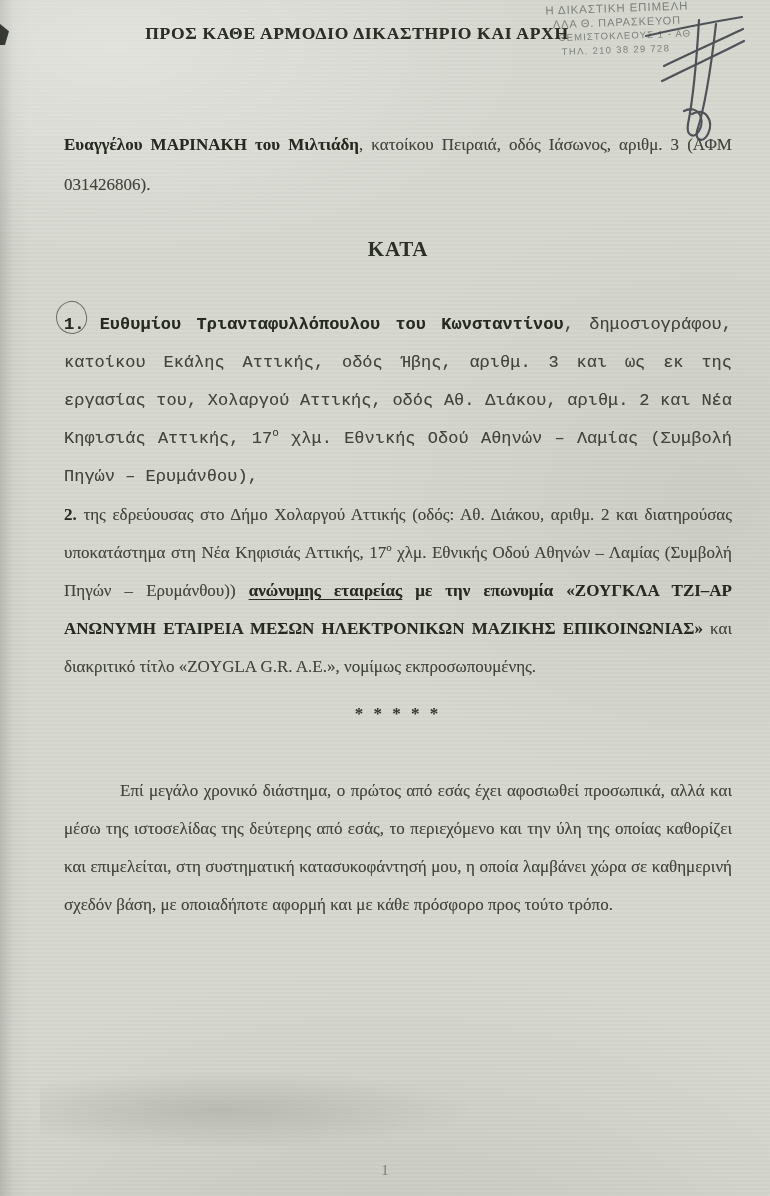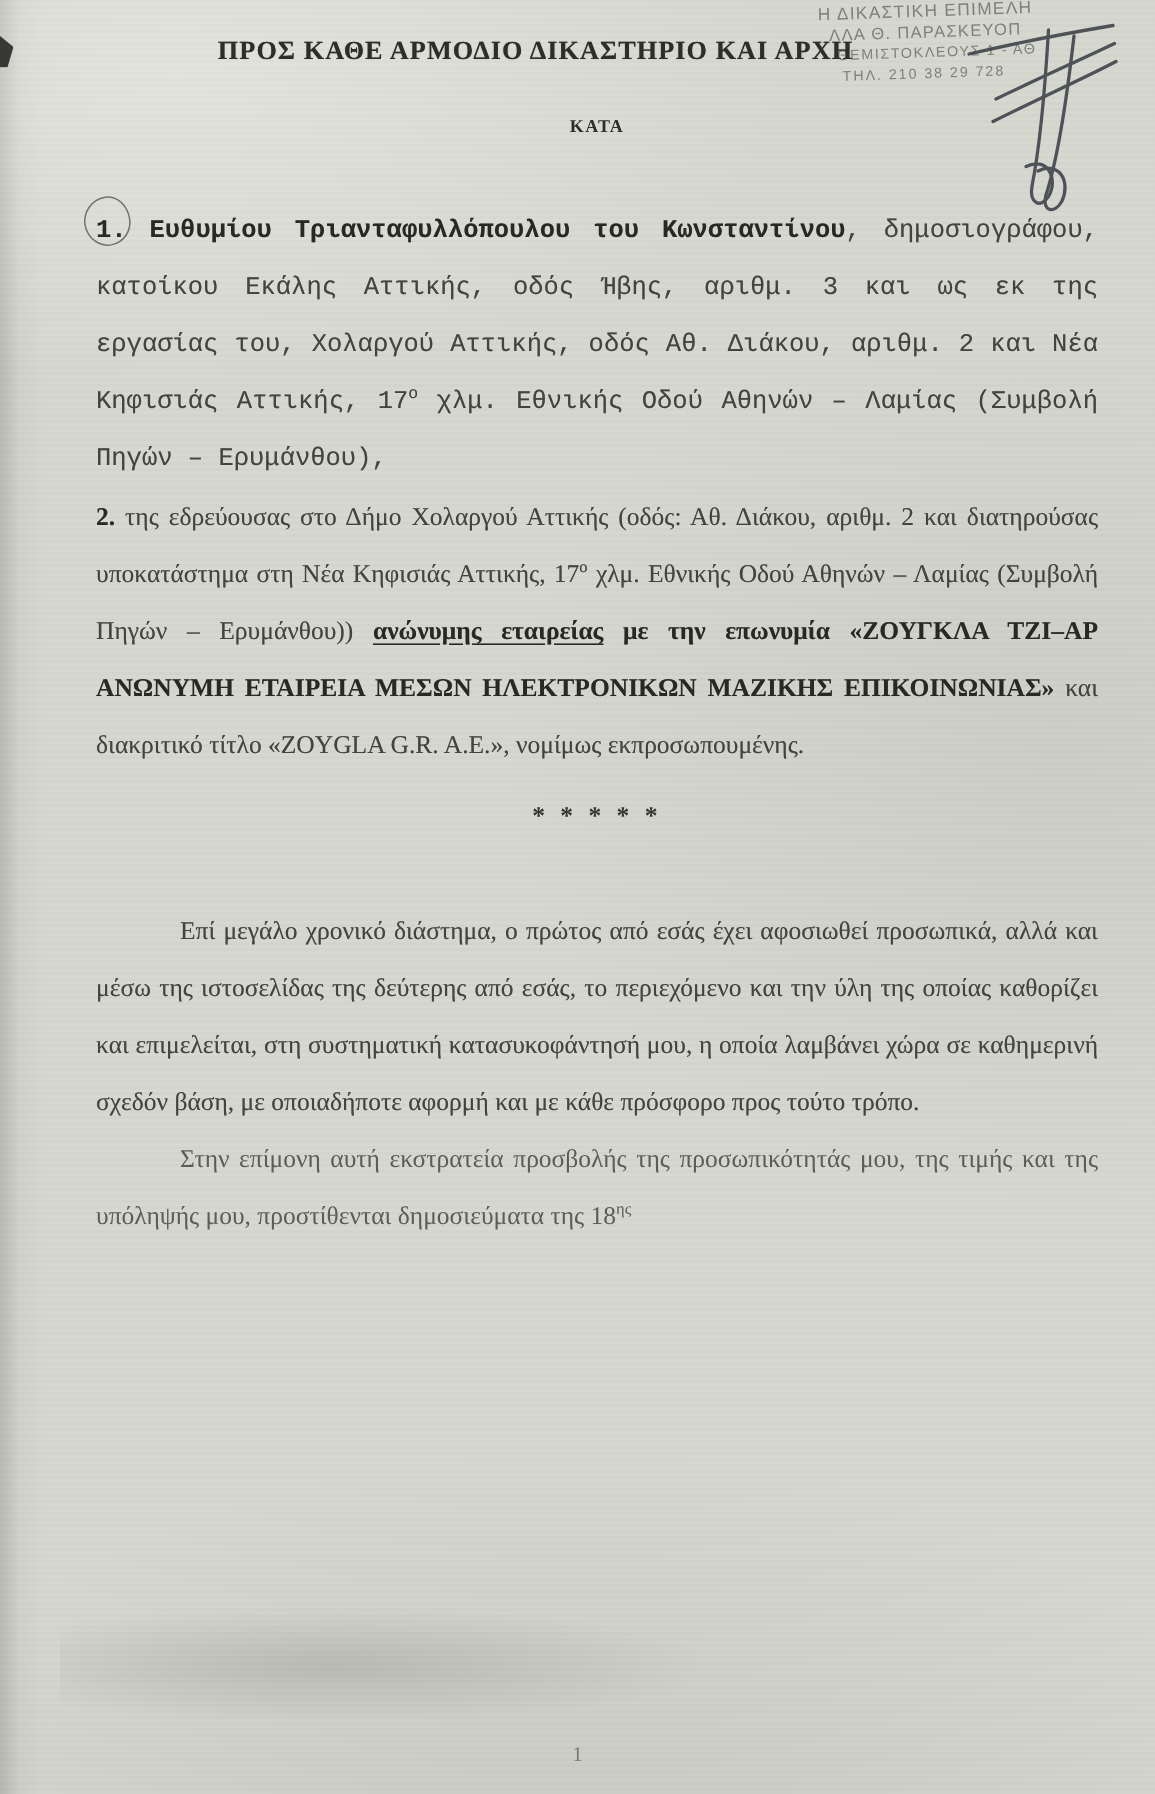--- a/index.html
+++ b/index.html
@@ -41,21 +41,21 @@
     margin: 0;
     text-shadow: 0 0 0.4px rgba(65,69,60,0.4);
   }
   p.plaintiff { margin-top: 80px; line-height: 40px; }
   p.defendant1 { margin-top: 44px; font-family: Liberation Mono, monospace; }
   p.defendant2 { margin-top: 0; }
 
   .kata {
     margin-top: 32px;
     text-align: center;
-    font-size: 12px;
+    font-size: 21px;
     font-weight: bold;
     letter-spacing: 1px;
     color: #2b2f26;
   }
   strong { color: #262a20; font-weight: bold; }
   .underline { text-decoration: underline; text-underline-offset: 3px; }
   sup { font-size: 11px; line-height: 0; vertical-align: super; }
 
   .stars {
     margin-top: 18px;
@@ -138,32 +138,32 @@
     <path d="M28,62 C55,49 86,35 107,25"></path>
     <path d="M26,77 C54,63 89,47 108,37"></path>
     <path d="M63,16 C61,50 57,95 52,120 C50,132 58,135 63,127 C70,115 62,100 48,107"></path>
     <path d="M80,20 C76,55 70,100 61,127 C59,137 67,139 72,130 C78,117 70,103 56,110"></path>
   </svg>
 
   <div class="content">
 
     <div class="title-main">ΠΡΟΣ ΚΑΘΕ ΑΡΜΟΔΙΟ ΔΙΚΑΣΤΗΡΙΟ ΚΑΙ ΑΡΧΗ</div>
 
+    <p class="para plaintiff"><strong>Ευαγγέλου ΜΑΡΙΝΑΚΗ του Μιλτιάδη</strong><span>, κατοίκου Πειραιά, οδός Ιάσωνος, αριθμ. 3 (ΑΦΜ 031426806).</span></p>
 
     <div class="kata">ΚΑΤΑ</div>
 
     <p class="para defendant1"><span class="circle-wrap"><span class="hand-circle"></span><strong>1.</strong></span><strong> Ευθυμίου Τριανταφυλλόπουλου του Κωνσταντίνου</strong><span>, δημοσιογράφου, κατοίκου Εκάλης Αττικής, οδός Ήβης, αριθμ. 3 και ως εκ της εργασίας του, Χολαργού Αττικής, οδός Αθ. Διάκου, αριθμ. 2 και Νέα Κηφισιάς Αττικής, 17</span><sup>ο</sup><span> χλμ. Εθνικής Οδού Αθηνών – Λαμίας (Συμβολή Πηγών – Ερυμάνθου),</span></p>
 
     <p class="para defendant2"><strong>2.</strong><span> της εδρεύουσας στο Δήμο Χολαργού Αττικής (οδός: Αθ. Διάκου, αριθμ. 2 και διατηρούσας υποκατάστημα στη Νέα Κηφισιάς Αττικής, 17</span><sup>ο</sup><span> χλμ. Εθνικής Οδού Αθηνών – Λαμίας (Συμβολή Πηγών – Ερυμάνθου)) </span><strong class="underline">ανώνυμης εταιρείας</strong><strong> με την επωνυμία «ΖΟΥΓΚΛΑ ΤΖΙ–ΑΡ ΑΝΩΝΥΜΗ ΕΤΑΙΡΕΙΑ ΜΕΣΩΝ ΗΛΕΚΤΡΟΝΙΚΩΝ ΜΑΖΙΚΗΣ ΕΠΙΚΟΙΝΩΝΙΑΣ»</strong><span> και διακριτικό τίτλο «ZOYGLA G.R. A.E.», νομίμως εκπροσωπουμένης.</span></p>
 
     <div class="stars">* * * * *</div>
 
     <p class="para body1">Επί μεγάλο χρονικό διάστημα, ο πρώτος από εσάς έχει αφοσιωθεί προσωπικά, αλλά και μέσω της ιστοσελίδας της δεύτερης από εσάς, το περιεχόμενο και την ύλη της οποίας καθορίζει και επιμελείται, στη συστηματική κατασυκοφάντησή μου, η οποία λαμβάνει χώρα σε καθημερινή σχεδόν βάση, με οποιαδήποτε αφορμή και με κάθε πρόσφορο προς τούτο τρόπο.</p>
 
-    <p class="para body2"><span>Στην επίμονη αυτή εκστρατεία προσβολής της προσωπικότητάς μου, της τιμής και της υπόληψής μου, προστίθενται δημοσιεύματα της 18</span><sup>ης</sup></p>
 
   </div>
 
   <div class="smudge"></div>
 
   <div class="page-number">1</div>
 
 </div>
 
 </body></html>

